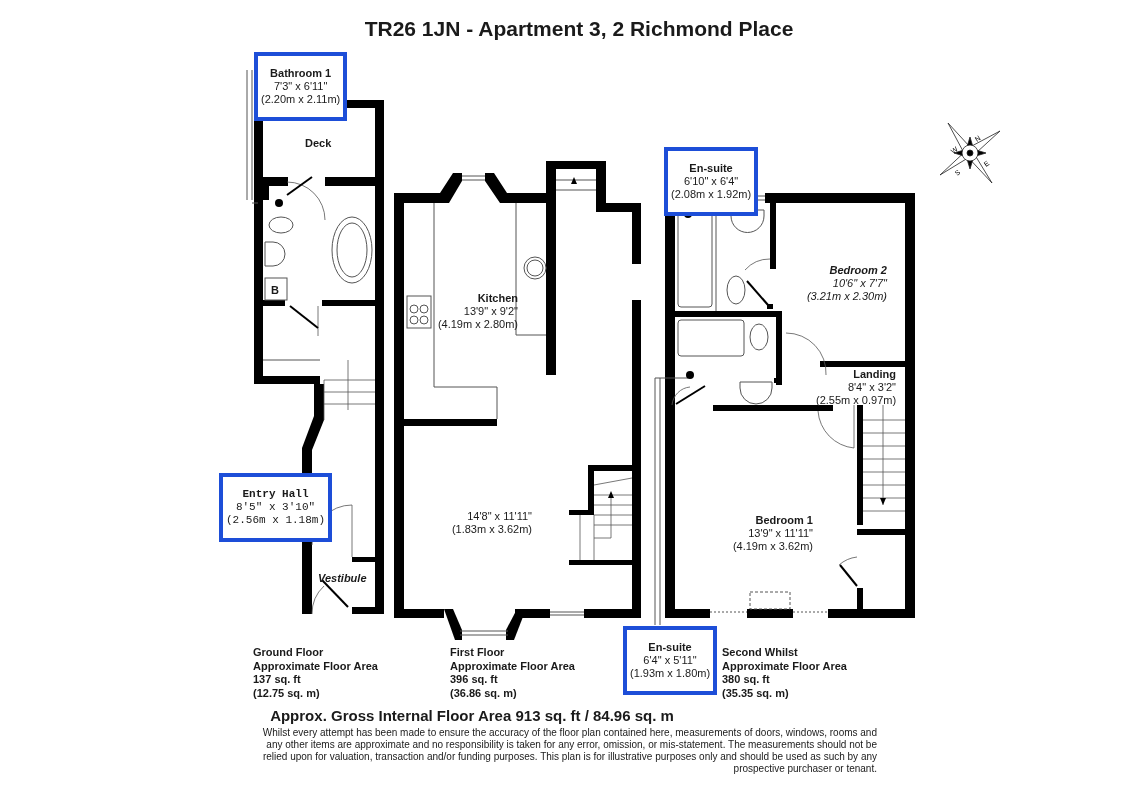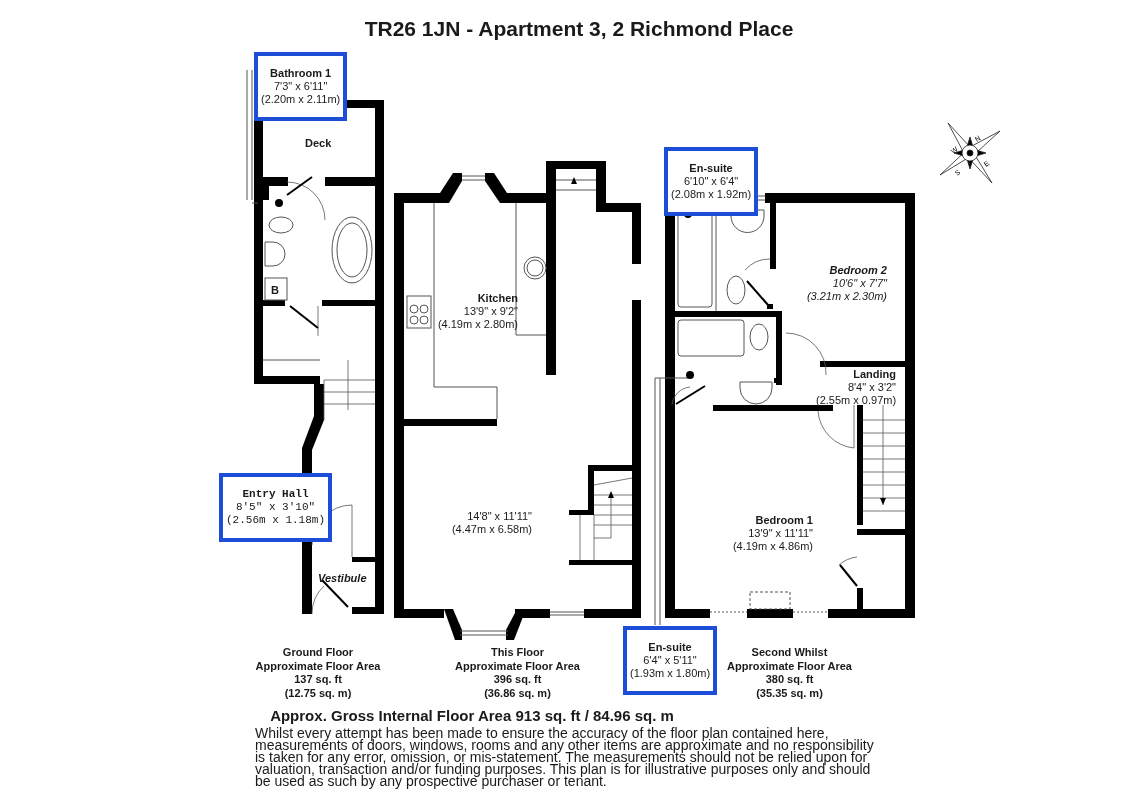--- a/index.html
+++ b/index.html
@@ -5,24 +5,24 @@
   html, body { margin: 0; padding: 0; background: #ffffff; }
   body { width: 1132px; height: 800px; position: relative; overflow: hidden; font-family: "Liberation Sans", sans-serif; color: #1a1a1a; }
   .title { position: absolute; left: 0; width: 1132px; top: 17px; text-align: center; font-size: 21px; font-weight: bold; padding-left: 13px; }
   svg.plan { position: absolute; left: 0; top: 0; }
   .lbl { position: absolute; text-align: right; font-size: 11px; line-height: 13px; white-space: nowrap; }
   .lbl b { display: block; font-weight: bold; }
   .lbl span { display: block; }
   .box { position: absolute; border: 4px solid #1d4ed8; background: #fff; text-align: center; font-size: 11px; line-height: 13px; padding: 11px 3px; white-space: nowrap; }
   .box b { display: block; font-weight: bold; }
   .box span { display: block; }
-  .floorsum { position: absolute; text-align: center; font-size: 11px; line-height: 13.5px; font-weight: bold; white-space: nowrap; }
+  .floorsum { position: absolute; font-size: 11px; line-height: 13.5px; font-weight: bold; white-space: nowrap; }
   .floorsum span { display: block; }
   .gross { position: absolute; left: 0; width: 944px; top: 707px; text-align: center; font-size: 15px; font-weight: bold; }
-  .disclaimer { position: absolute; left: 255px; width: 622px; top: 727px; text-align: left; font-size: 14px; line-height: 12px; }
+  .disclaimer { position: absolute; left: 255px; width: 622px; top: 727px; text-align: right; font-size: 10px; line-height: 12px; }
   .boiler { position: absolute; font-size: 11px; font-weight: bold; }
 </style>
 </head>
 <body>
 
 <div class="title">TR26 1JN - Apartment 3, 2 Richmond Place</div>
 
 <svg class="plan" width="1132" height="800" viewBox="0 0 1132 800">
 
   <g fill="#000">
@@ -246,24 +246,24 @@
   <span>(12.75 sq. m)</span>
 </div>
 
 <div class="lbl" style="left:432px; top:292px; width:86px;">
   <b>Kitchen</b>
   <span>13'9" x 9'2"</span>
   <span>(4.19m x 2.80m)</span>
 </div>
 <div class="lbl" style="left:446px; top:510px; width:86px;">
   <span>14'8" x 11'11"</span>
-  <span>(4.47m x 6.58m)</span>
+  <span>(1.83m x 3.62m)</span>
 </div>
 <div class="floorsum" style="left:450px; width:135px; top:646px;">
-  <span>This Floor</span>
+  <span>First Floor</span>
   <span>Approximate Floor Area</span>
   <span>396 sq. ft</span>
   <span>(36.86 sq. m)</span>
 </div>
 
 <div class="box" style="left:664px; top:147px;">
   <b>En-suite</b>
   <span>6'10" x 6'4"</span>
   <span>(2.08m x 1.92m)</span>
 </div>
@@ -273,21 +273,21 @@
   <span>(3.21m x 2.30m)</span>
 </div>
 <div class="lbl" style="left:800px; top:368px; width:80px;margin-left:16px;">
   <b>Landing</b>
   <span>8'4" x 3'2"</span>
   <span>(2.55m x 0.97m)</span>
 </div>
 <div class="lbl" style="left:723px; top:514px; width:90px;">
   <b>Bedroom 1</b>
   <span>13'9" x 11'11"</span>
-  <span>(4.19m x 4.86m)</span>
+  <span>(4.19m x 3.62m)</span>
 </div>
 <div class="box" style="left:623px; top:626px;">
   <b>En-suite</b>
   <span>6'4" x 5'11"</span>
   <span>(1.93m x 1.80m)</span>
 </div>
 <div class="floorsum" style="left:722px; width:135px; top:646px;">
   <span>Second Whilst</span>
   <span>Approximate Floor Area</span>
   <span>380 sq. ft</span>

